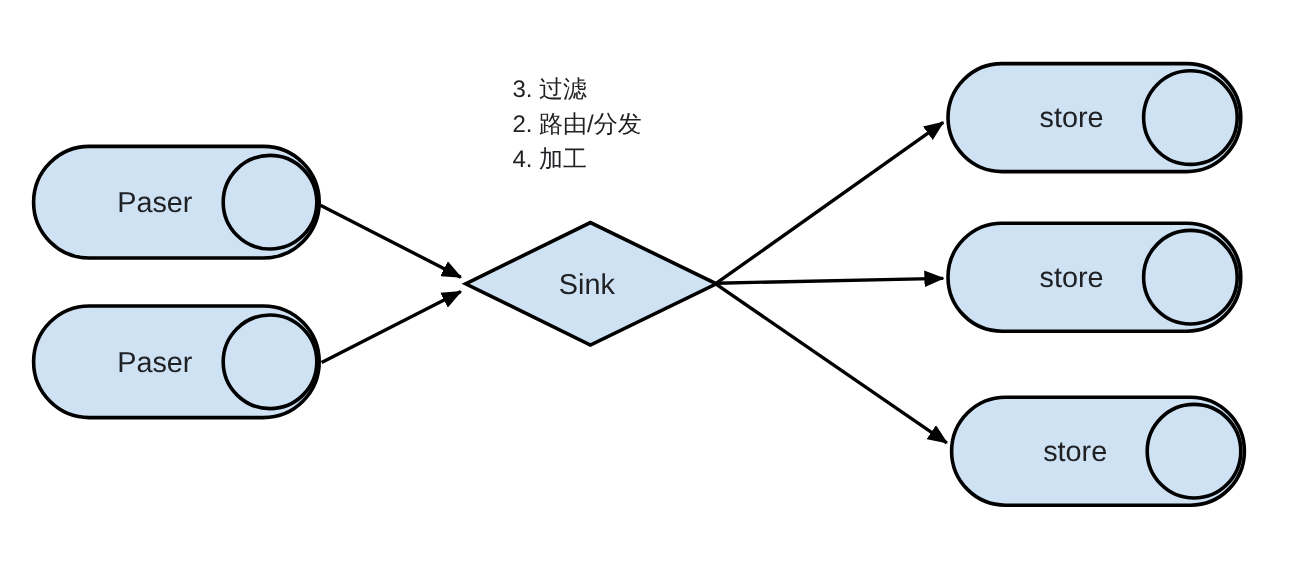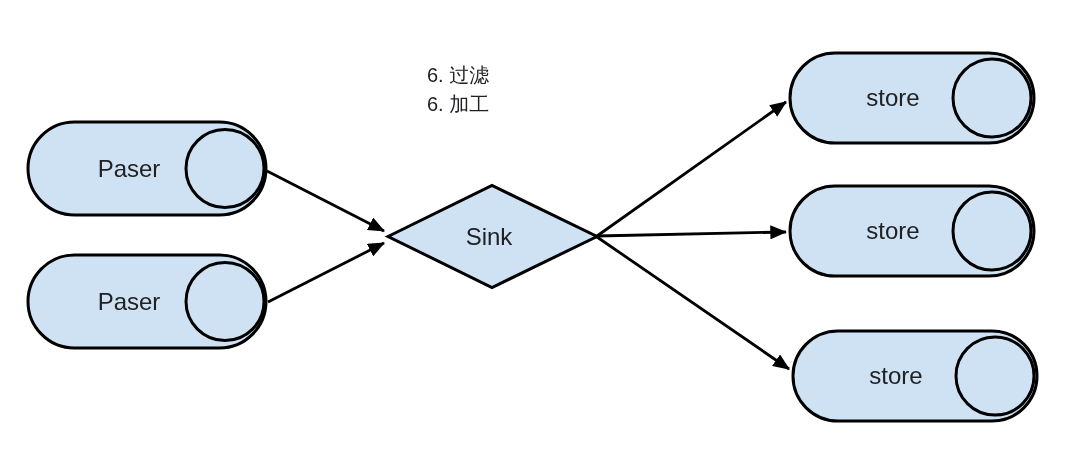--- a/index.html
+++ b/index.html
@@ -87,16 +87,17 @@
     </g>
 
     <g>
       <rect class="cyl-body" x="793" y="331" width="244" height="90" rx="45" ry="45"></rect>
       <circle class="cyl-cap" cx="995" cy="376" r="39"></circle>
       <text class="node-label" x="896" y="384">store</text>
     </g>
   </svg>
 
   <div class="note">
-    <div class="note-line">6. 过滤</div>
-    <div class="note-line">6. 加工</div>
+    <div class="note-line">3. 过滤</div>
+    <div class="note-line">2. 路由/分发</div>
+    <div class="note-line">4. 加工</div>
   </div>
 </div>
 
 </body></html>

